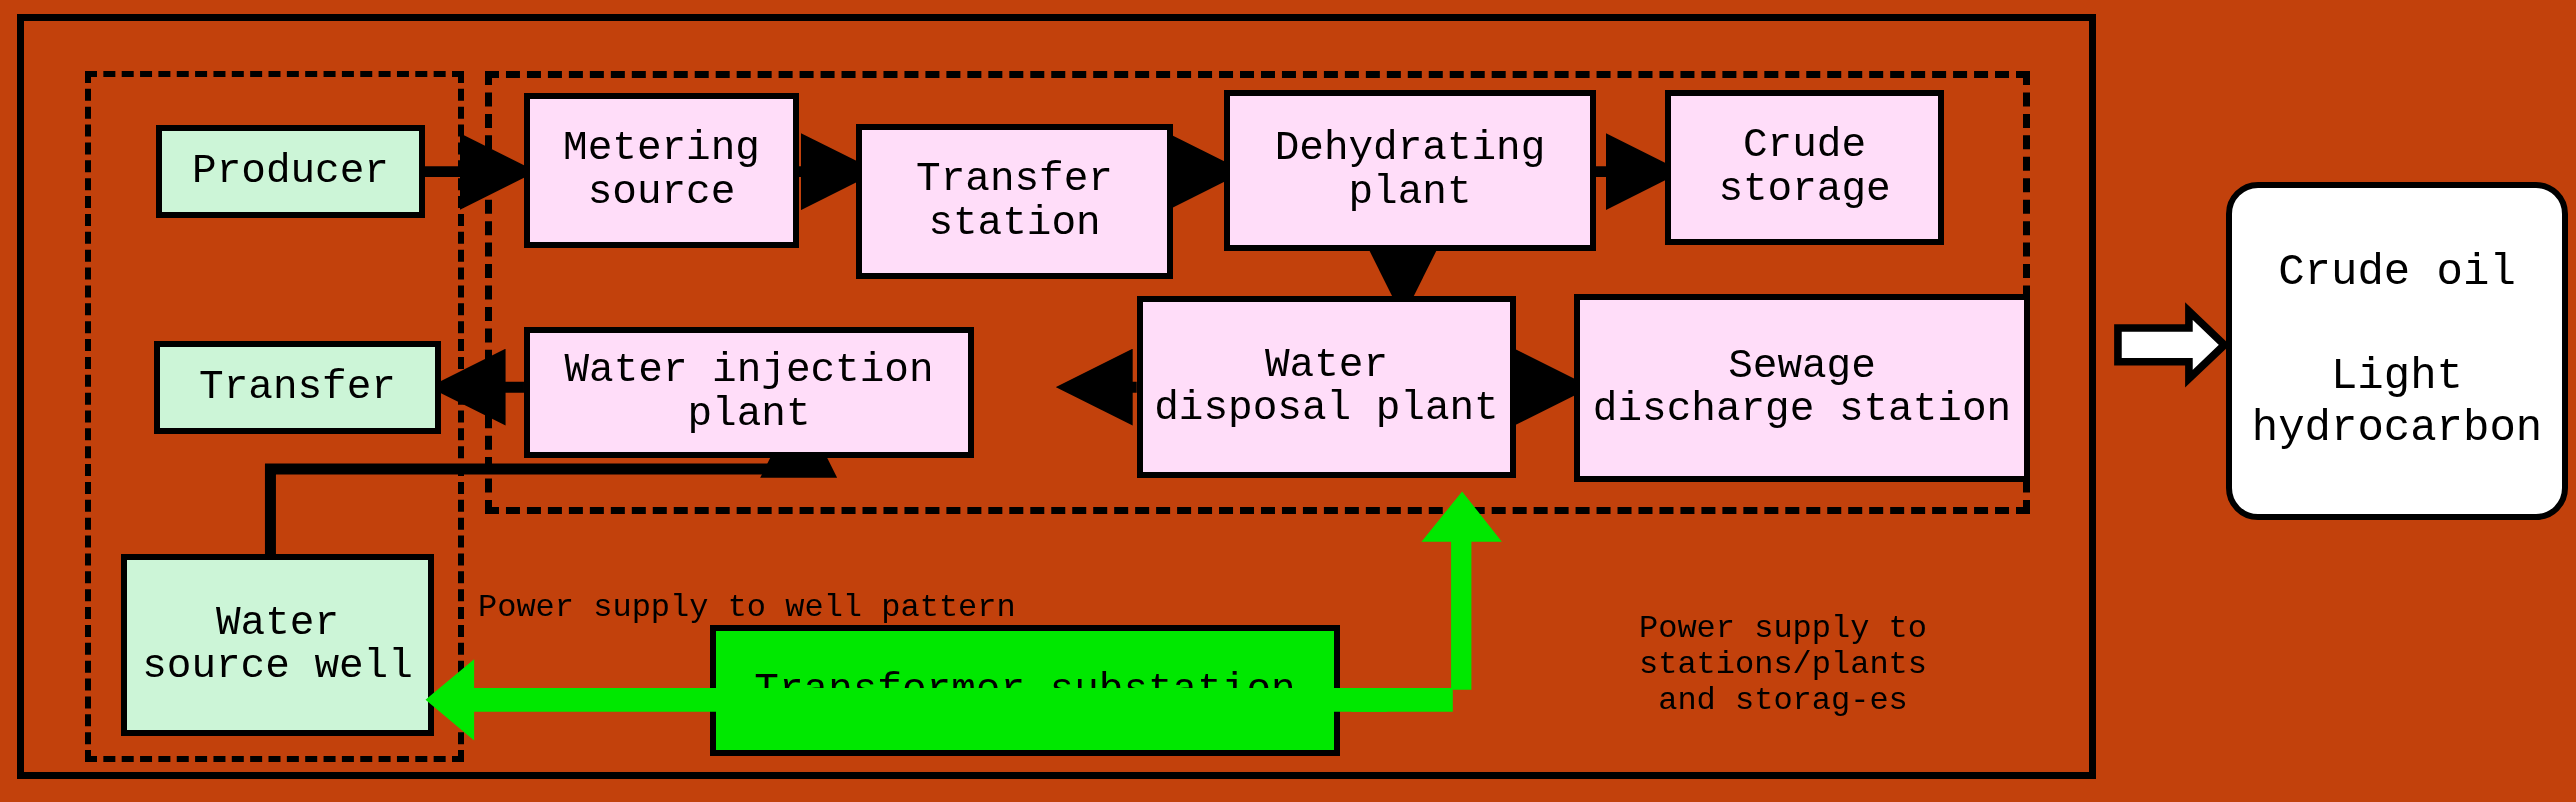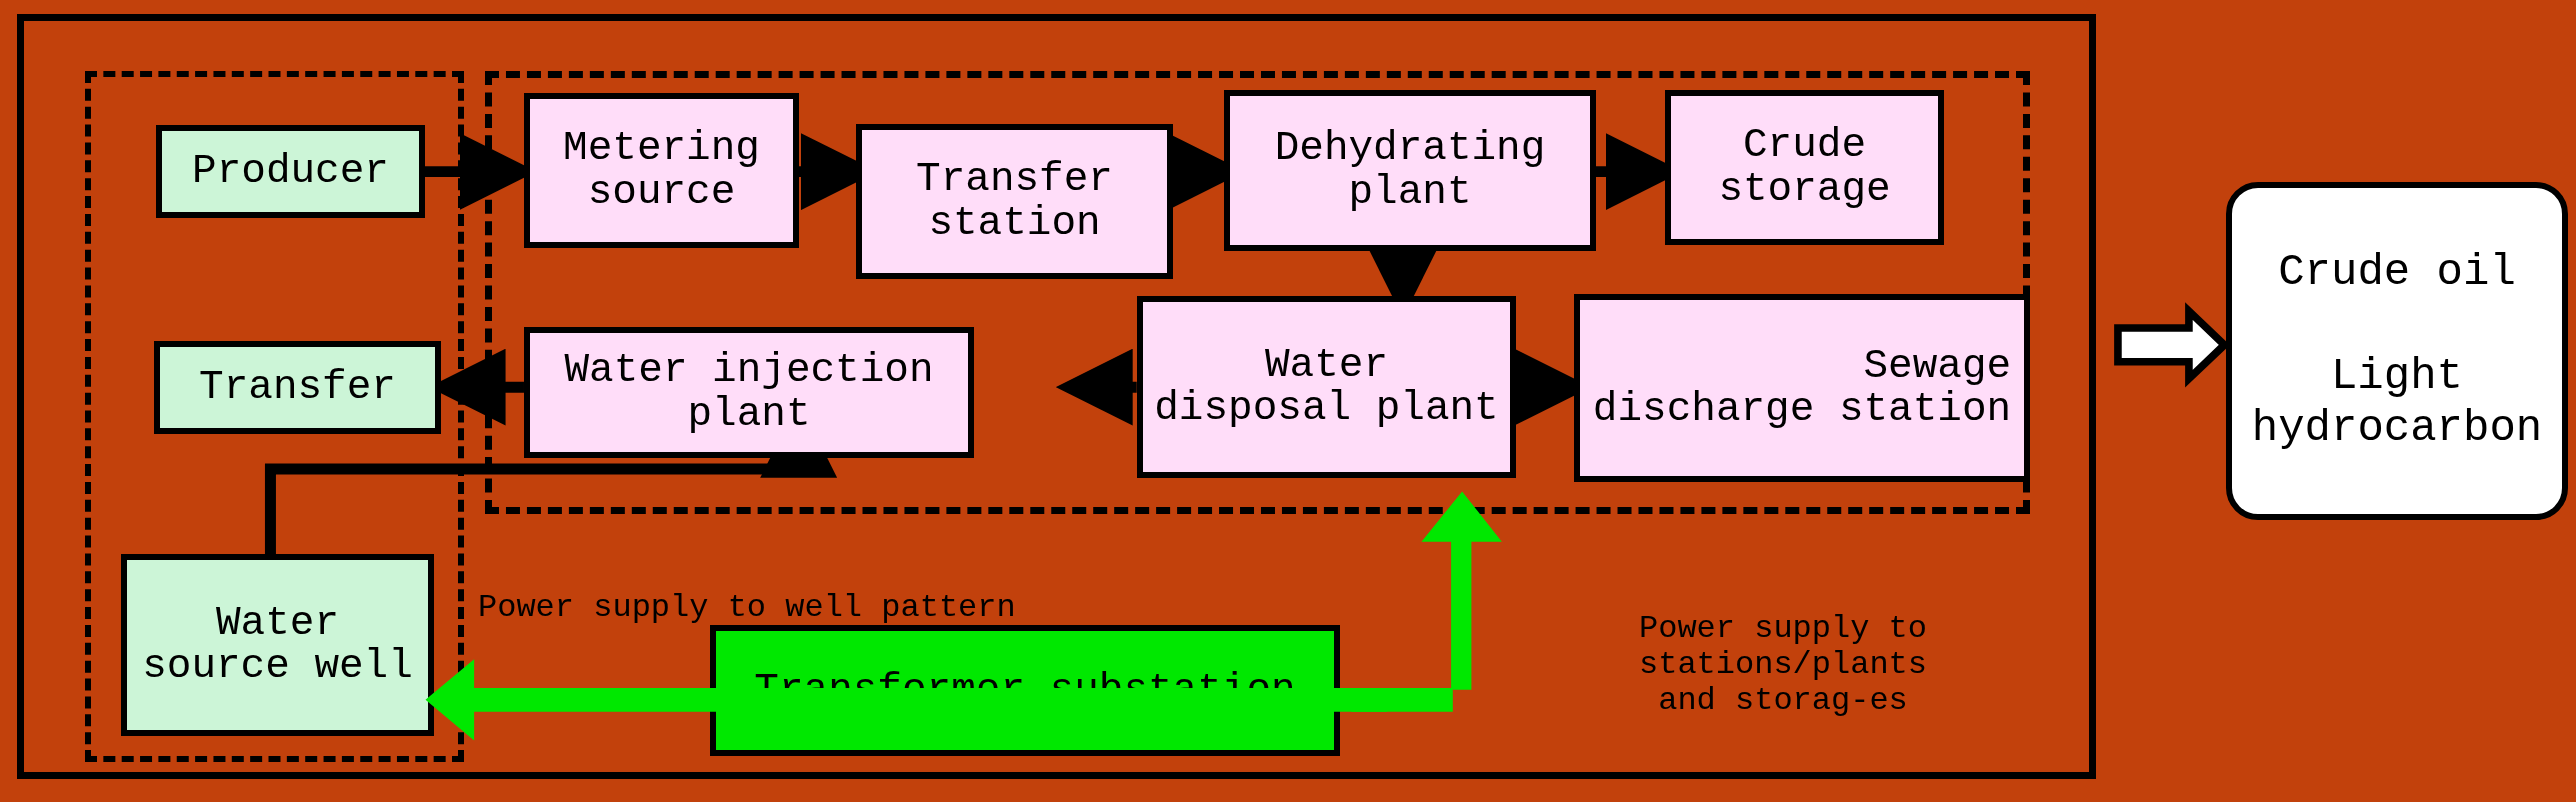--- a/index.html
+++ b/index.html
@@ -149,21 +149,21 @@
 
   <div class="node pink" style="left:524px;top:327px;width:450px;height:131px;">
     <span>Water injection plant</span>
   </div>
 
   <div class="node pink" style="left:1137px;top:296px;width:379px;height:182px;">
     <span style="white-space: pre-line;">Water
 disposal plant</span>
   </div>
 
-  <div class="node pink" style="left:1574px;top:294px;width:456px;height:188px;text-align:right;">
+  <div class="node pink" style="left:1574px;top:294px;width:456px;height:188px;">
     <span style="white-space: pre-line;">Sewage
 discharge station</span>
   </div>
 
   <div class="node green" style="left:121px;top:554px;width:313px;height:182px;">
     <span style="white-space: pre-line;">Water
 source well</span>
   </div>
 
   <div class="node brightgreen" style="left:710px;top:625px;width:630px;height:131px;">

